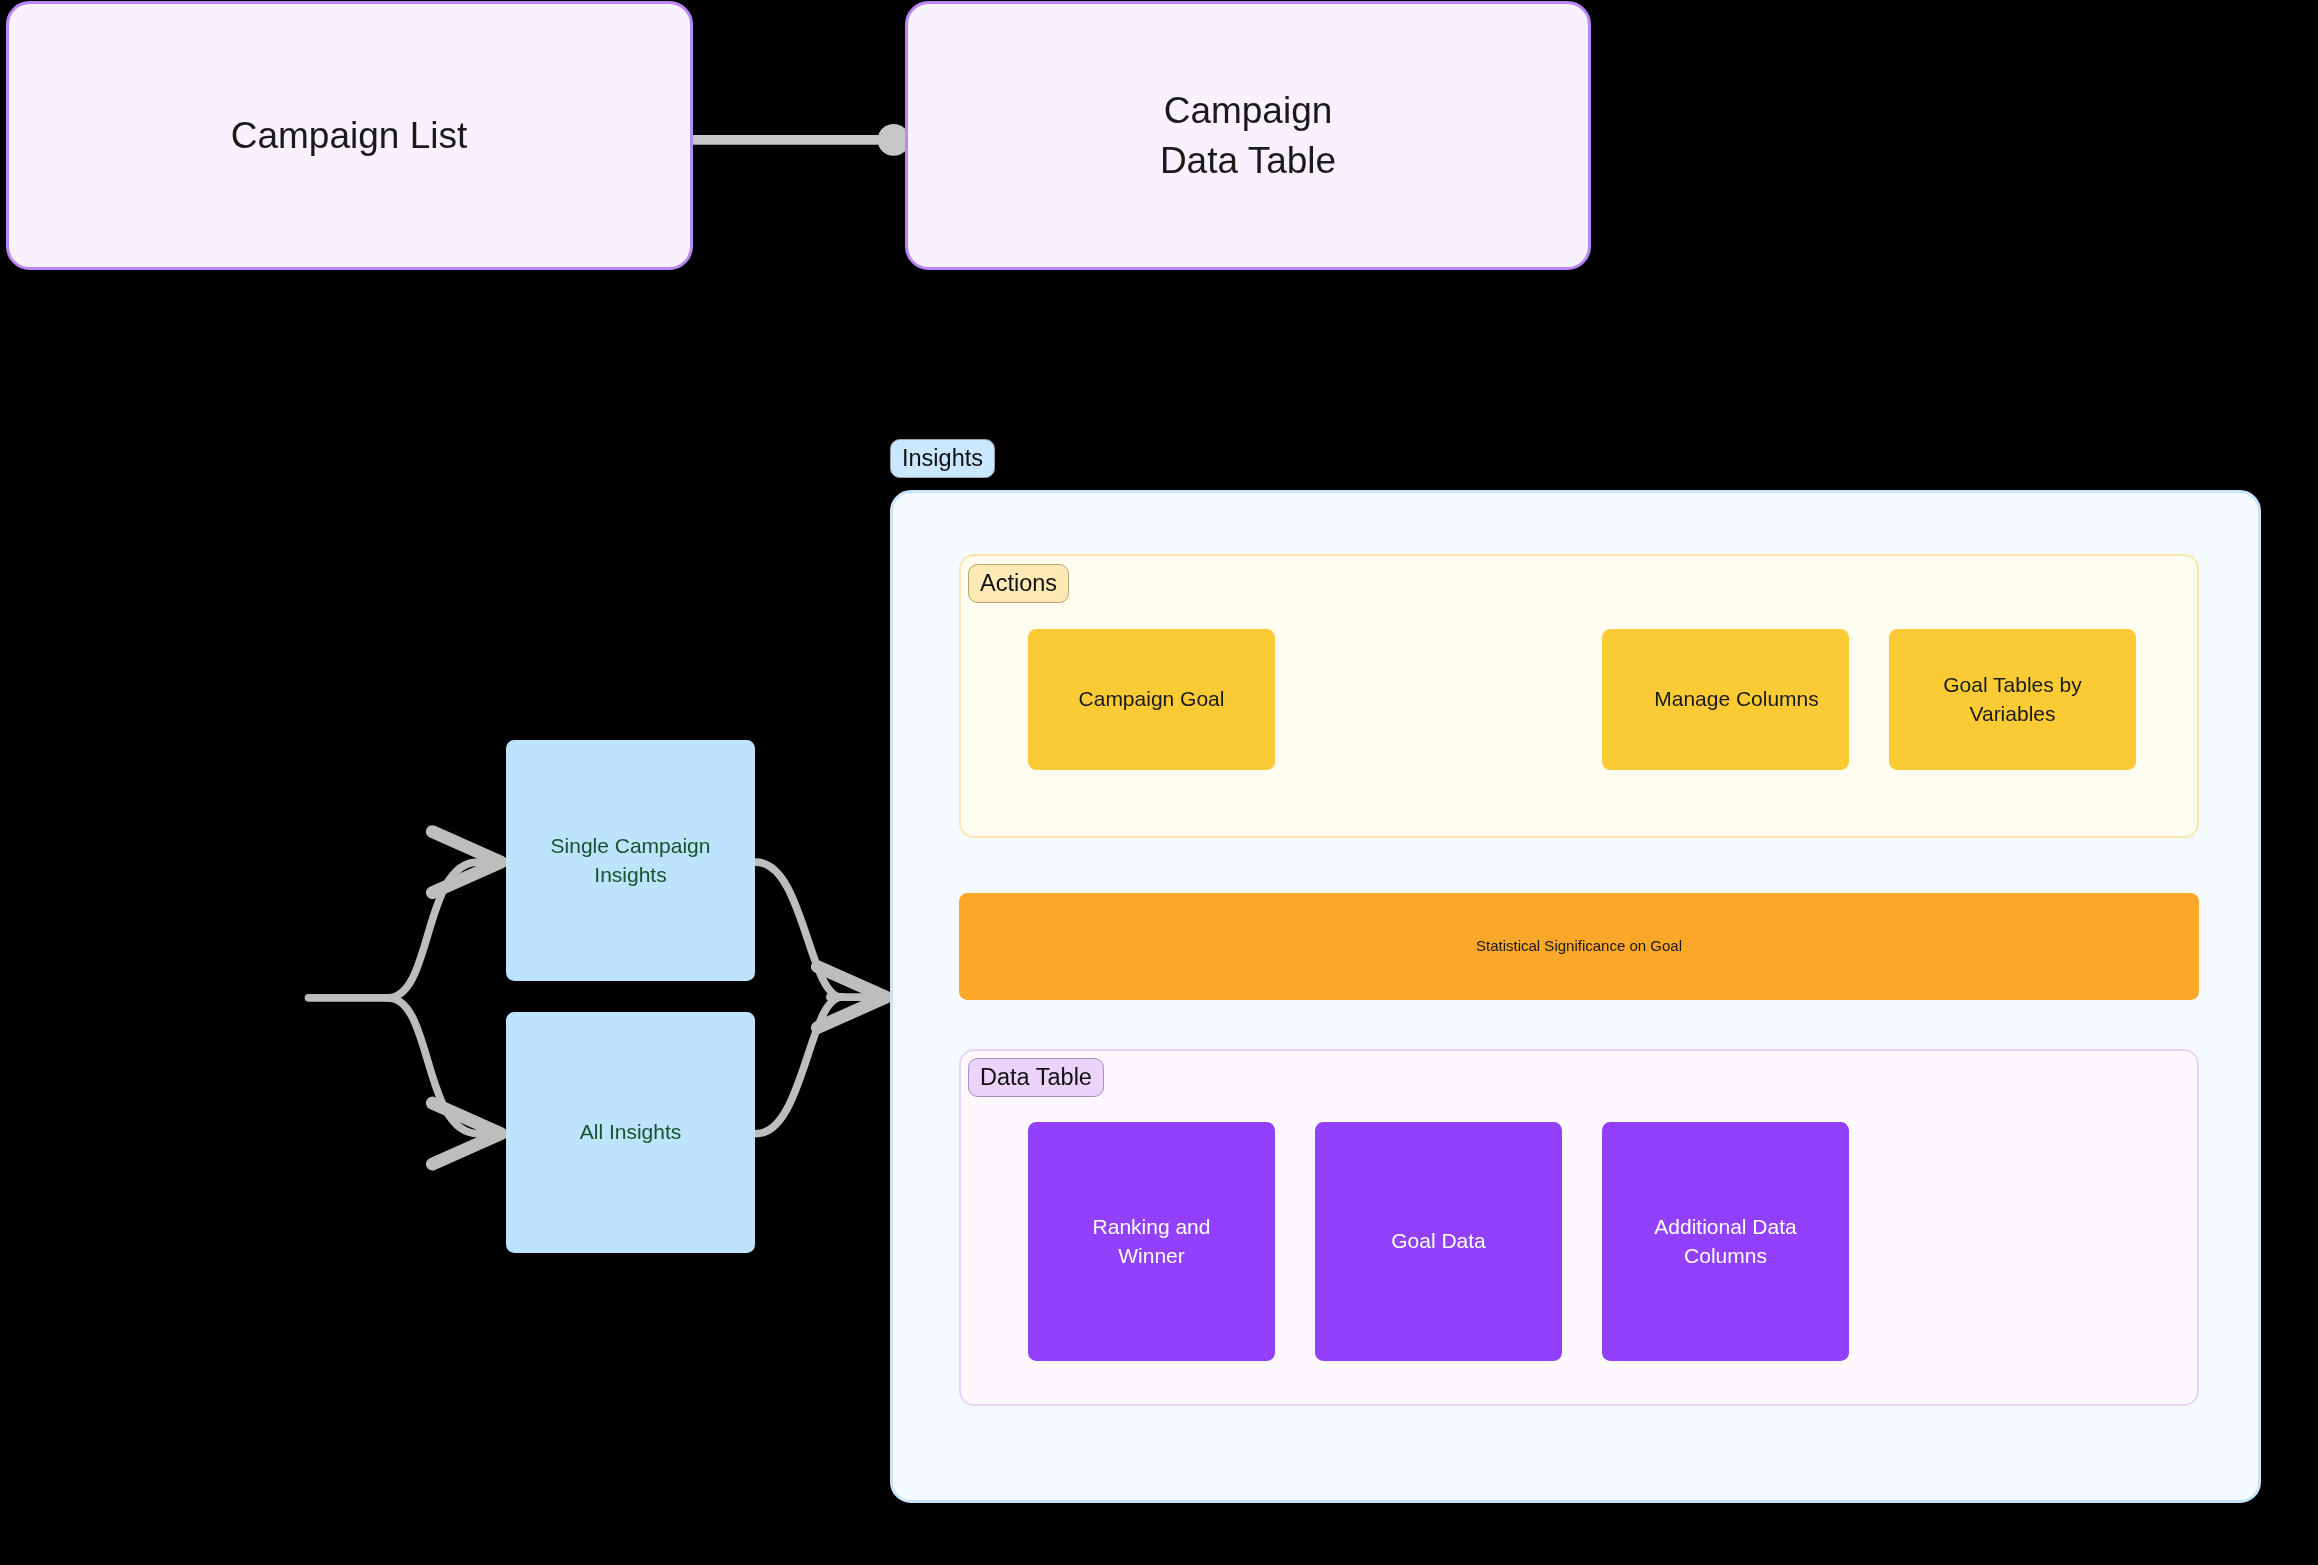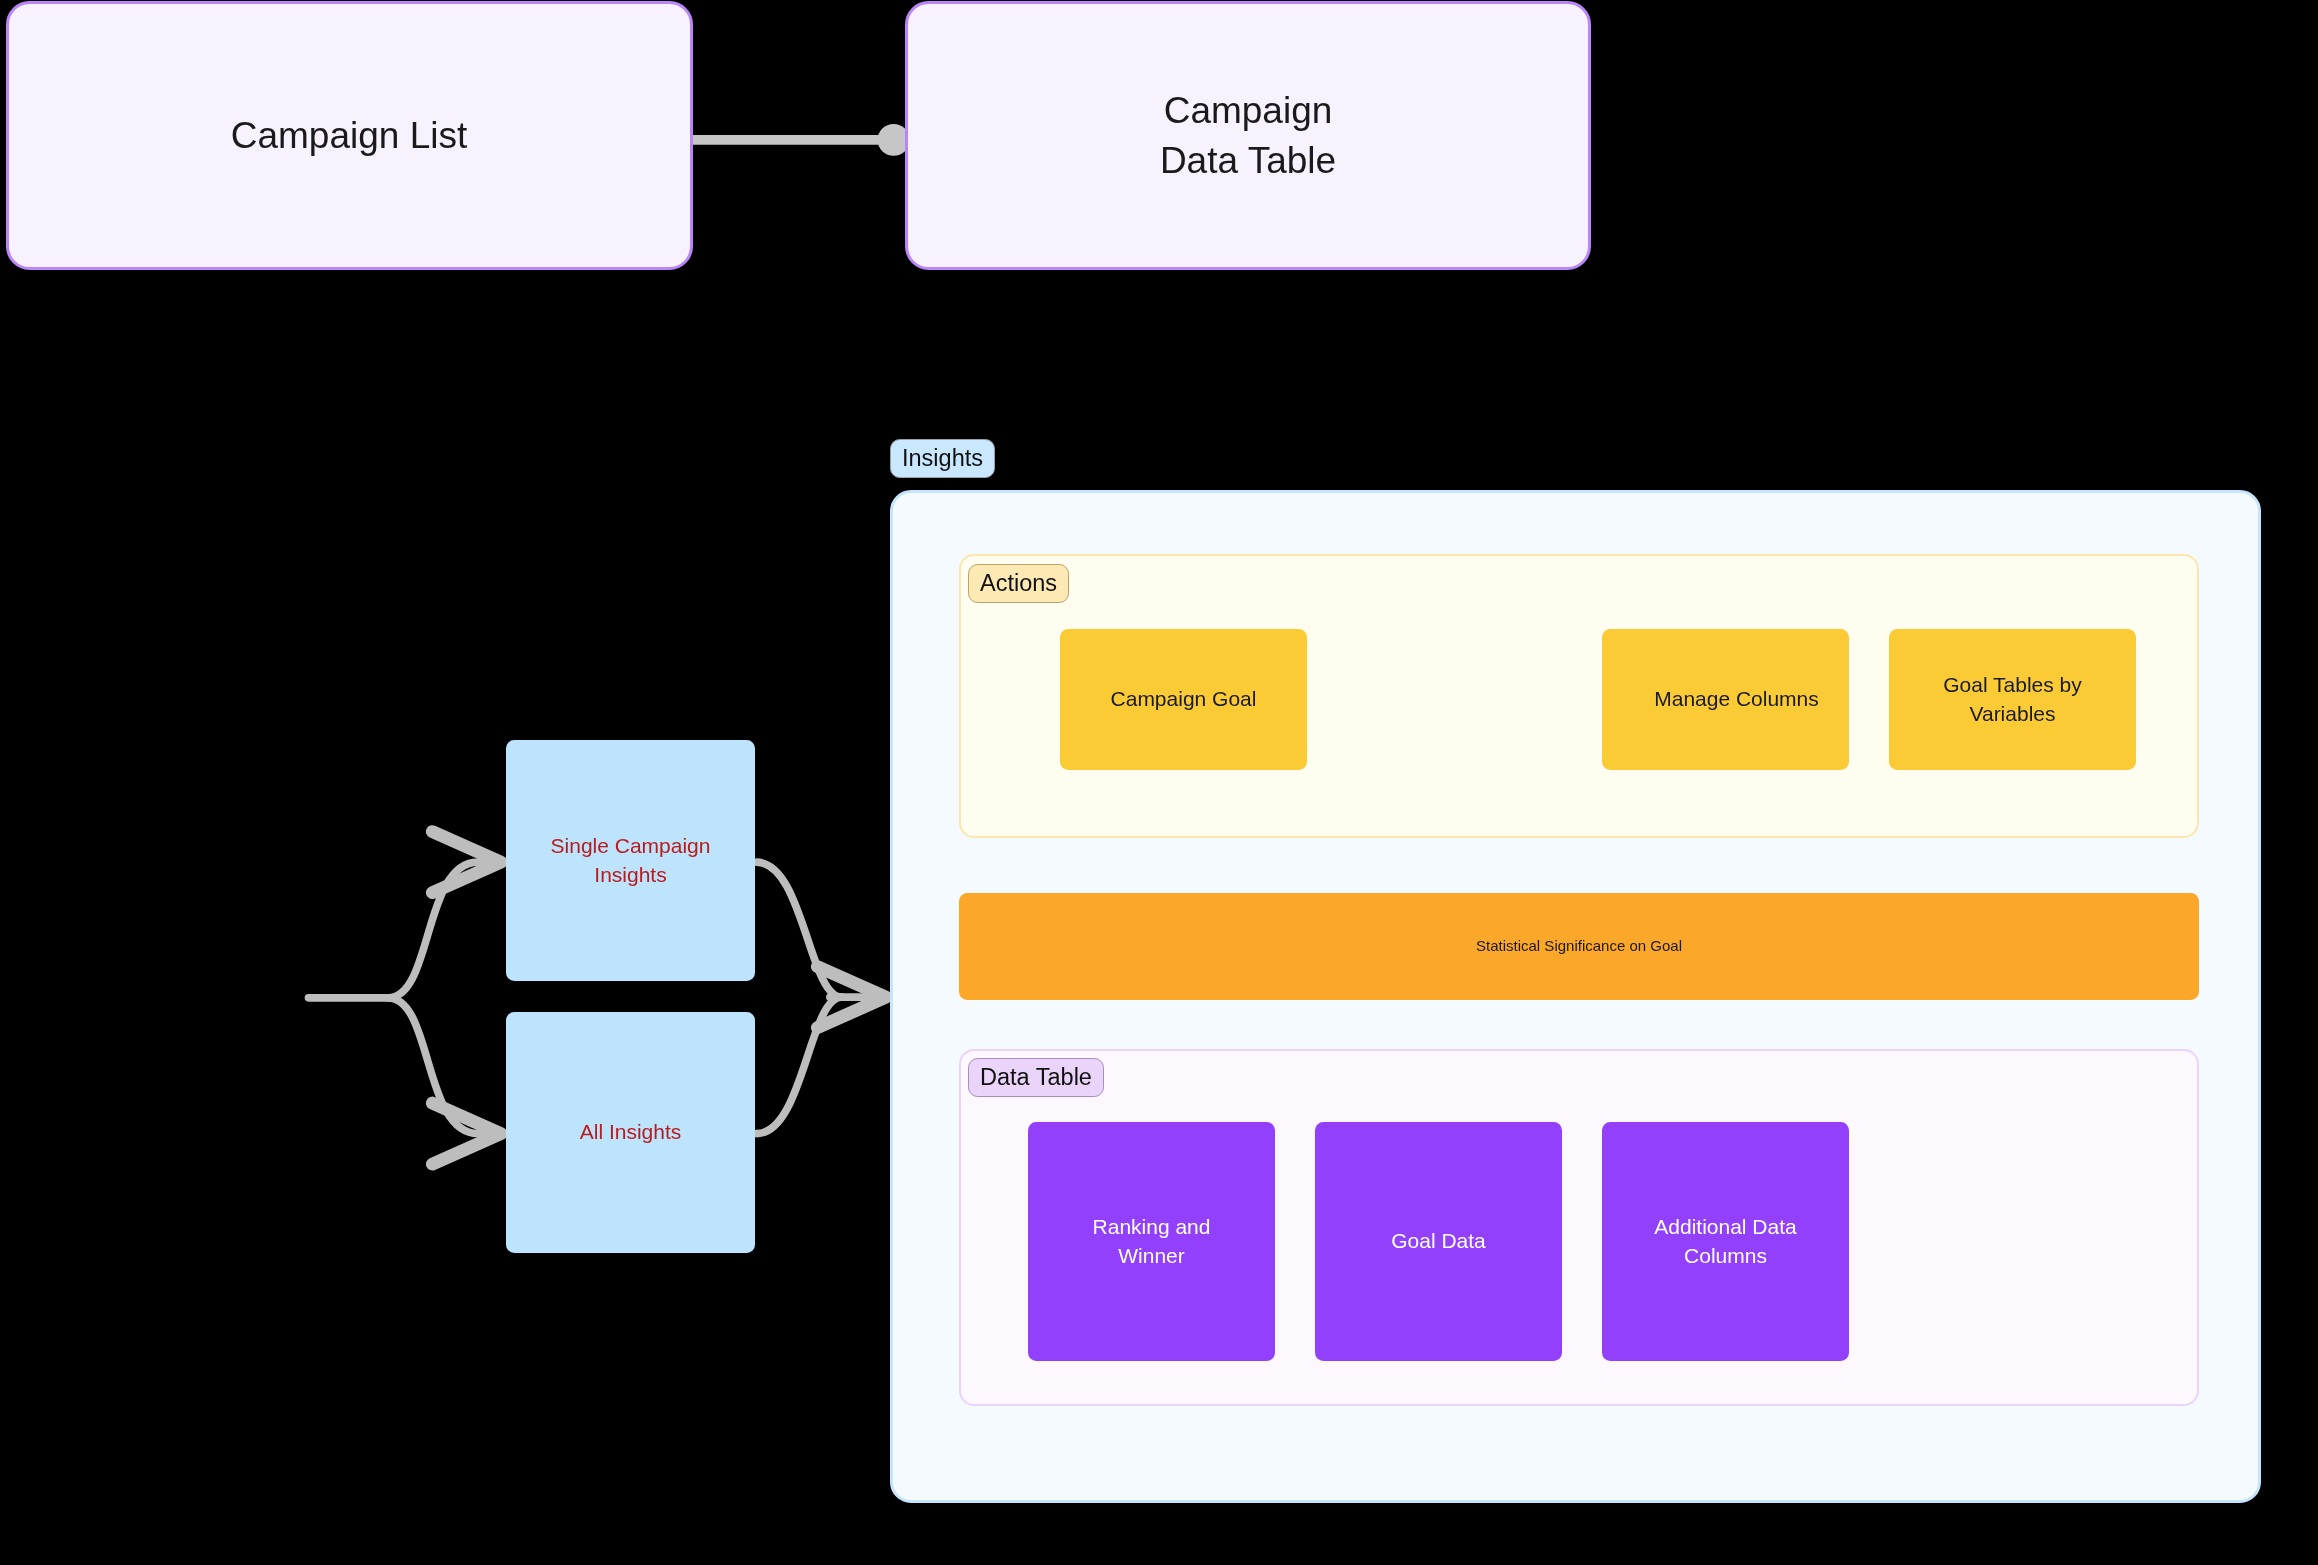--- a/index.html
+++ b/index.html
@@ -41,21 +41,21 @@
   .blue-solid {
     background: #0D99FF;
     border-radius: 7px;
     color: #FFFFFF;
     font-size: 21px;
     font-weight: 400;
   }
   .blue-light {
     background: #BDE3FD;
     border-radius: 8.3px;
-    color: #b91c1c;
+    color: #14532d;
     font-size: 21px;
     font-weight: 400;
   }
 
   
   .frame {
     position: absolute;
     border-radius: 21px;
   }
   .frame-insights {
@@ -185,21 +185,21 @@
   <div class="frame frame-insights" style="left:890px; top:490px; width:1371px; height:1013px;">
   </div>
 
   <div class="frame frame-actions" style="left:959px; top:554px; width:1240px; height:284px;">
   </div>
 
   <div class="pill pill-actions" style="left:968px; top:564px; height:39px;">
     <span>Actions</span>
   </div>
 
-  <div class="node chip-yellow" style="left:1028px; top:629px; width:247px; height:141px;margin-left:32px;">
+  <div class="node chip-yellow" style="left:1028px; top:629px; width:247px; height:141px;">
     <span>Campaign Goal</span>
   </div>
 
 
   <div class="node chip-yellow" style="left:1602px; top:629px; width:247px; height:141px;padding-left:22px;">
     <span>Manage Columns</span>
   </div>
 
   <div class="node chip-yellow" style="left:1889px; top:629px; width:247px; height:141px;">
     <span>Goal Tables by

